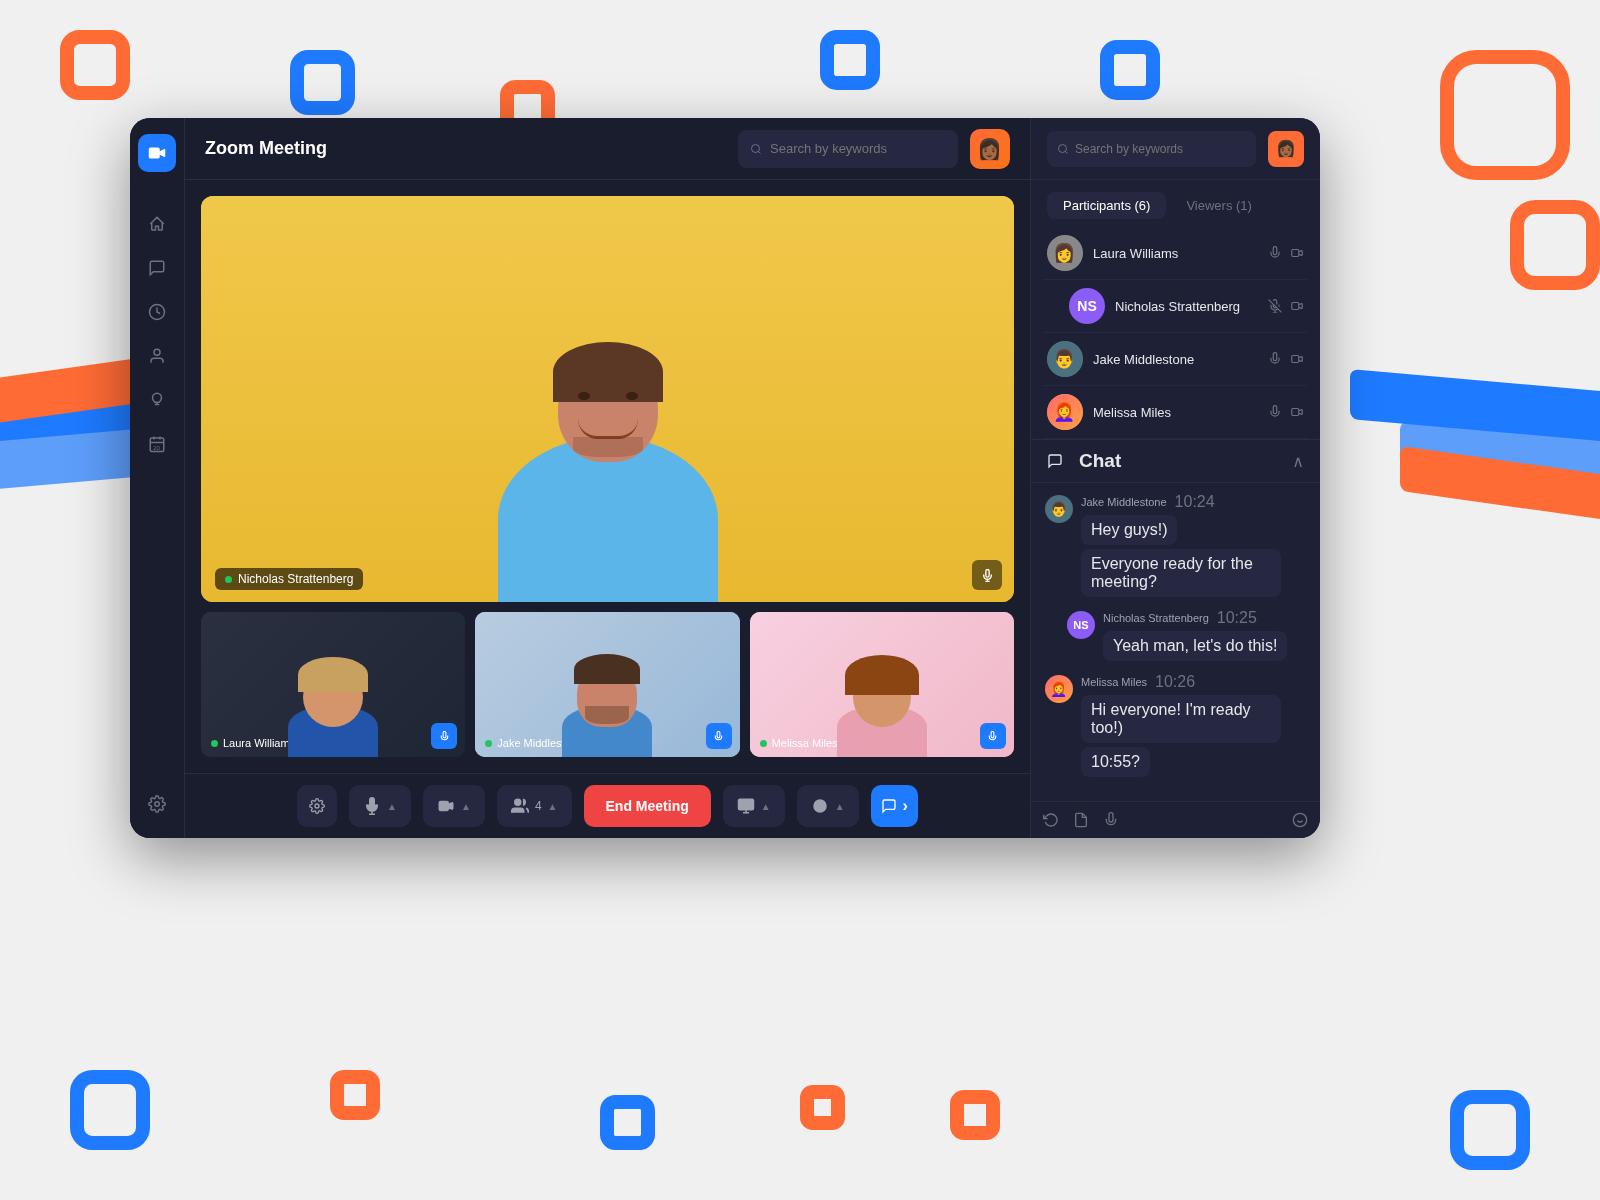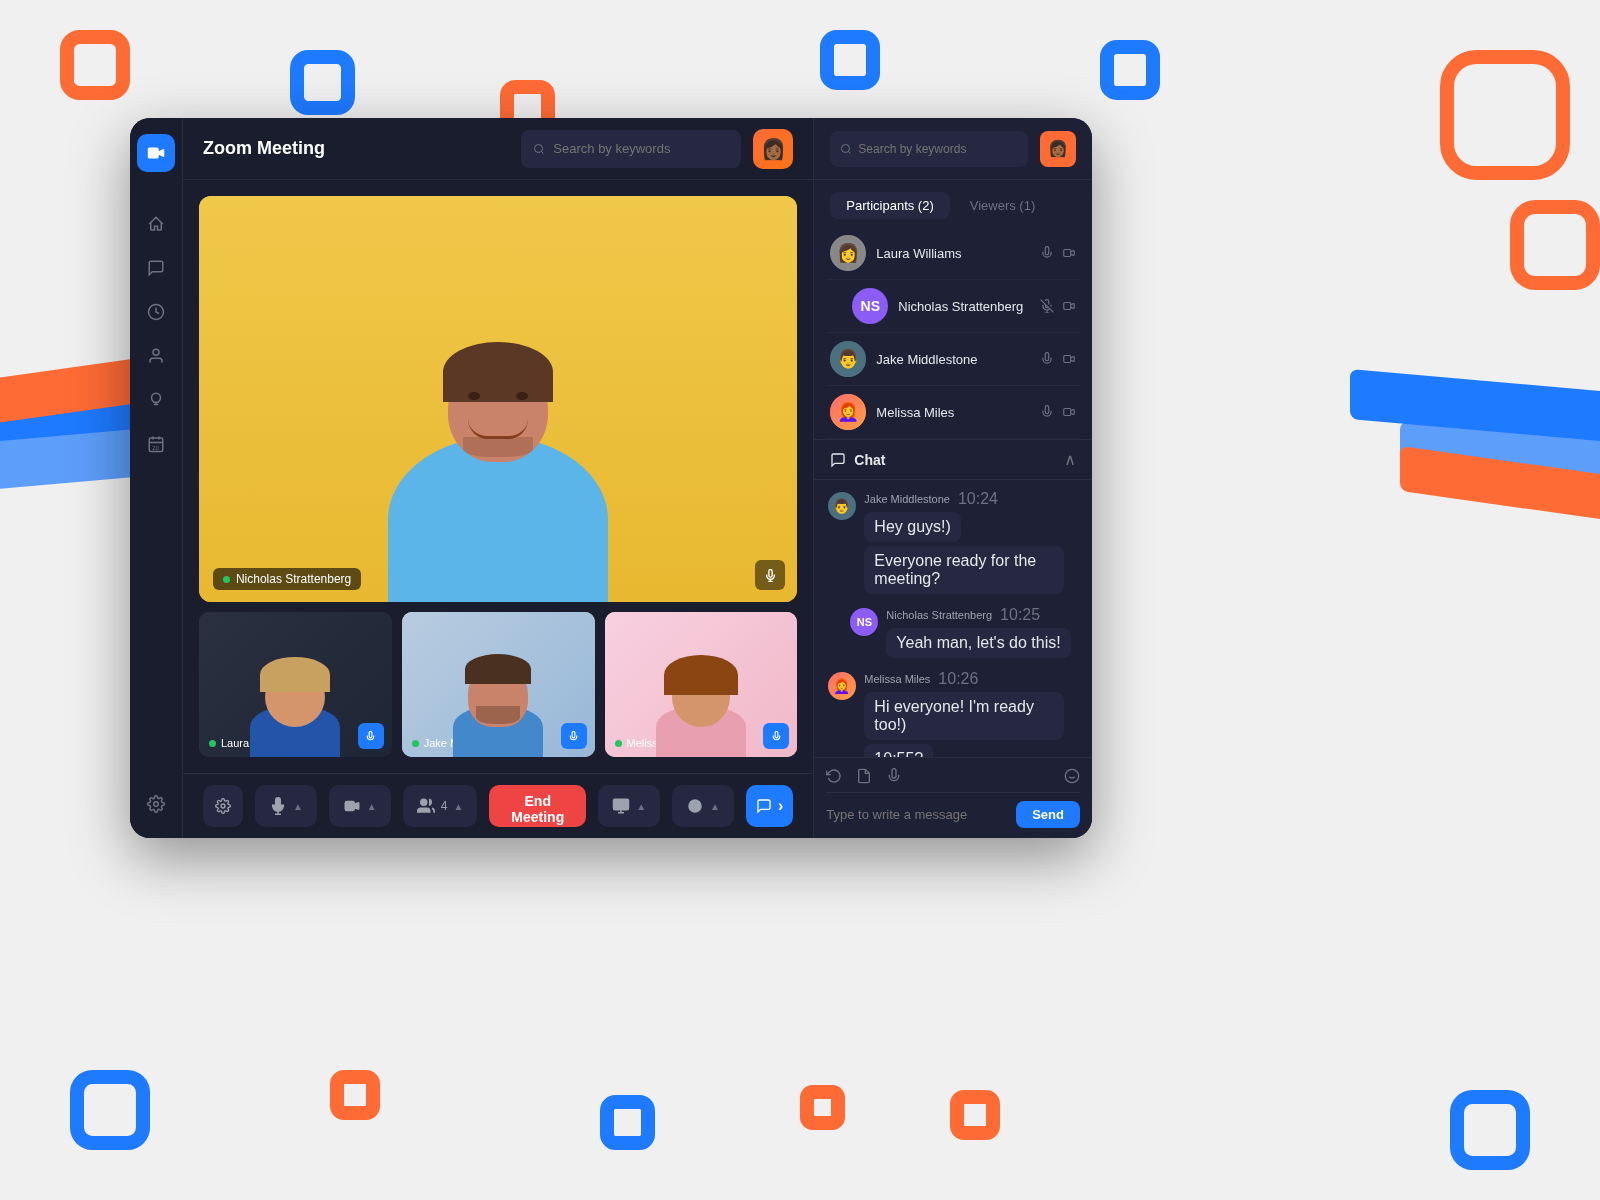--- a/index.html
+++ b/index.html
@@ -25,21 +25,21 @@
     .bg-shape.blue-ring {
       border: 14px solid #1E7AFF;
       background: transparent;
     }
 
     
     .app-window {
       position: absolute;
       top: 118px;
       left: 130px;
-      width: 962px;
+      width: 1190px;
       height: 720px;
       background: #1a1d2e;
       border-radius: 20px;
       display: flex;
       overflow: hidden;
       box-shadow: 0 20px 60px rgba(0,0,0,0.4);
     }
 
     
     .sidebar {
@@ -407,25 +407,25 @@
     .chat-header {
       display: flex;
       align-items: center;
       padding: 10px 16px;
       border-top: 1px solid #2a2d3e;
       border-bottom: 1px solid #2a2d3e;
     }
     .chat-title {
       flex: 1;
       color: #e5e7eb;
-      font-size: 14px;
+      font-size: 19px;
       font-weight: 600;
       display: flex;
       align-items: center;
-      gap: 8px;
+      gap: 16px;
     }
     .chat-collapse { color: #6b7280; cursor: pointer; font-size: 16px; }
 
     .chat-messages {
       flex: 1;
       padding: 10px 14px;
       overflow-y: auto;
       display: flex;
       flex-direction: column;
       gap: 8px;
@@ -757,21 +757,21 @@
         <svg width="12" height="12" viewBox="0 0 24 24" fill="none" stroke="#6b7280" stroke-width="2">
           <circle cx="11" cy="11" r="8"></circle>
             <line x1="21" y1="21" x2="16.65" y2="16.65"></line>
         </svg>
         <input type="text" placeholder="Search by keywords" style="">
       </div>
       <div class="right-avatar">👩🏾</div>
     </div>
 
     <div class="participants-tabs">
-      <button class="tab-btn tab-active">Participants (2)</button>
+      <button class="tab-btn tab-active">Participants (6)</button>
       <button class="tab-btn tab-inactive">Viewers (1)</button>
     </div>
 
     <div class="participant-list">
 
       <div class="participant-item">
         <div class="p-avatar p-avatar-lw">
           <div style="width:36px;height:36px;border-radius:50%;overflow:hidden;background:#888;display:flex;align-items:center;justify-content:center;font-size:18px;">👩</div>
         </div>
         <span class="p-name">Laura Williams</span>
@@ -901,21 +901,15 @@
           <path d="M12 1a3 3 0 013 3v8a3 3 0 01-6 0V4a3 3 0 013-3z"></path>
           <path d="M19 10v2a7 7 0 01-14 0v-2"></path>
         </svg>
         <svg width="16" height="16" viewBox="0 0 24 24" fill="none" stroke="#6b7280" stroke-width="2" style="margin-left:auto;">
           <circle cx="12" cy="12" r="10"></circle>
             <path d="M8 13s1.5 2 4 2 4-2 4-2"></path>
             <line x1="9" y1="9" x2="9.01" y2="9"></line>
             <line x1="15" y1="9" x2="15.01" y2="9"></line>
         </svg>
       </div>
-      <div style="border-top:1px solid #2a2d3e;padding-top:8px;">
-        <div class="chat-input-row">
-          <input type="text" class="chat-input" placeholder="Type to write a message" style="">
-          <button class="send-btn">Send</button>
-        </div>
-      </div>
     </div>
   </div>
 </div>
 
 </body></html>

